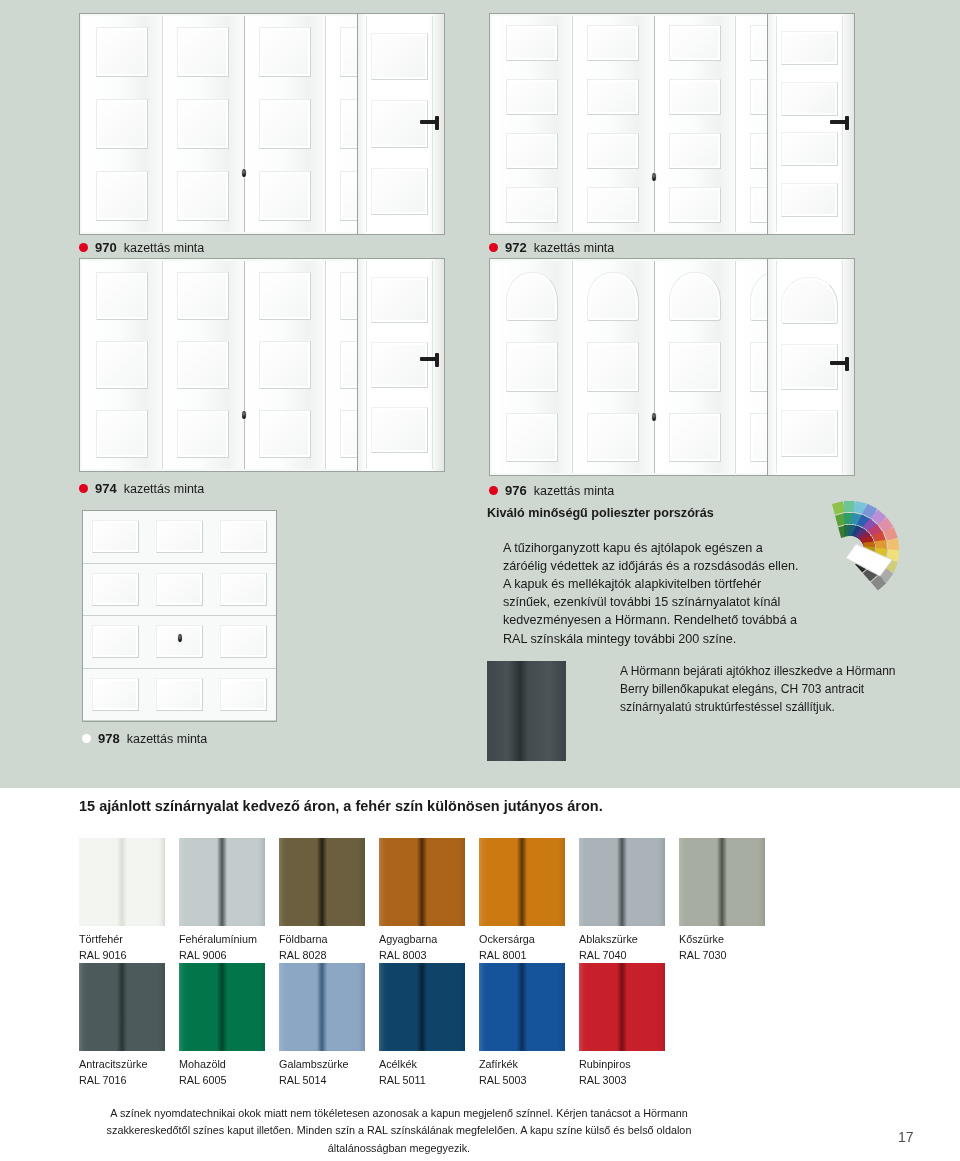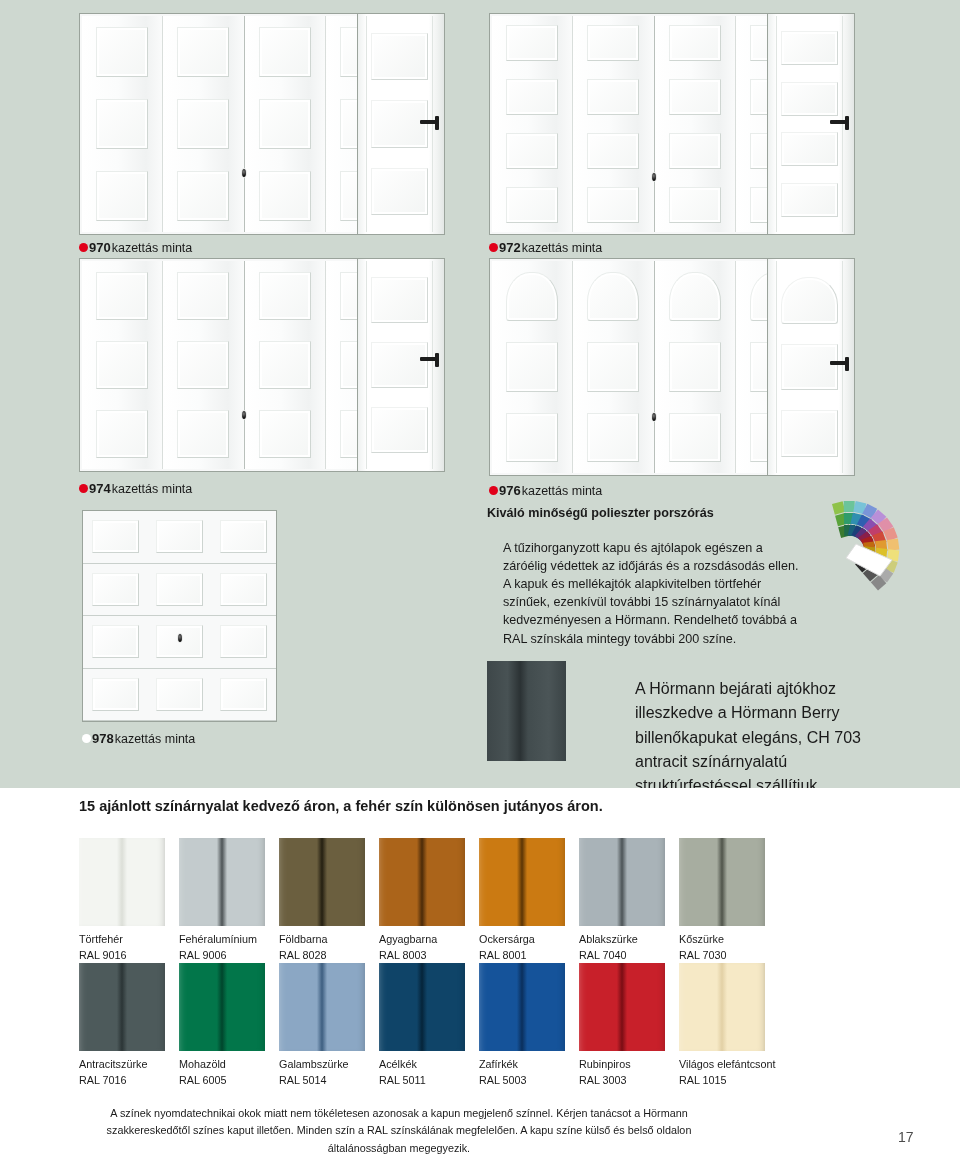--- a/index.html
+++ b/index.html
@@ -90,37 +90,37 @@
   .hrow:last-child { border-bottom:none; }
   .hcell { flex:1 1 0; position:relative; margin:3px 3px; }
   .hcell::before {
     content:""; position:absolute; inset:14% 10%;
     border:1px solid #cdd4d0; border-top-color:#eef1ef; border-left-color:#eef1ef;
     background:linear-gradient(135deg,#ffffff,#f4f6f5);
     box-shadow:inset 0 0 0 2px #ffffff;
   }
 
   
-  .caption { position:absolute; display:flex; align-items:center; gap:1px;
+  .caption { position:absolute; display:flex; align-items:center; gap:7px;
              font-size:12.5px; white-space:nowrap; }
   .dot { width:9px; height:9px; border-radius:50%; display:inline-block; flex:0 0 auto; }
   .dot.red { background:#e1001a; }
   .dot.white { background:#ffffff; }
   .cap-num { font-weight:bold; font-size:13px; }
   .cap-txt { font-weight:normal; }
 
   
   .polyblock { position:absolute; left:487px; top:505px; width:330px; }
   .poly-h { font-size:12.6px; font-weight:bold; margin:0 0 2px 0; line-height:1.42; }
   .poly-p { font-size:12.6px; line-height:1.44; margin:16px; }
 
   .fan { position:absolute; left:795px; top:492px; width:110px; height:110px; }
 
   .antraciteblock { position:absolute; left:620px; top:662px; width:300px; }
-  .antracite-p { font-size:16px; line-height:1.52; margin:15px; }
+  .antracite-p { font-size:12px; line-height:1.52; margin:0; }
 
   .antracite-door {
     position:absolute; left:487px; top:661px; width:79px; height:100px;
     background:linear-gradient(90deg,#3e4749 0%,#485254 26%,#2b3234 42%,#424c4e 52%,#4b5557 78%,#3a4345 100%);
   }
 
   
   .bottom { position:absolute; left:0; top:788px; width:960px; height:373px; background:#ffffff; }
   .headline { position:absolute; left:79px; top:10px; font-size:14.5px; font-weight:bold; }
 
@@ -457,20 +457,16 @@
       <div class="swatch-label"><span>Acélkék</span><span class="ral">RAL 5011</span></div>
     </div>
     <div class="swatch-cell">
       <div class="swatch" style="background: linear-gradient(90deg, rgb(21, 83, 154) 0%, rgb(21, 83, 154) 44%, rgb(10, 47, 92) 50%, rgb(21, 83, 154) 56%, rgb(21, 83, 154) 100%); box-shadow: rgba(0, 0, 0, 0.35) -6px 0px 10px -8px inset, rgba(255, 255, 255, 0.5) 6px 0px 10px -8px inset;"></div>
       <div class="swatch-label"><span>Zafírkék</span><span class="ral">RAL 5003</span></div>
     </div>
     <div class="swatch-cell">
       <div class="swatch" style="background: linear-gradient(90deg, rgb(200, 32, 42) 0%, rgb(200, 32, 42) 44%, rgb(122, 13, 20) 50%, rgb(200, 32, 42) 56%, rgb(200, 32, 42) 100%); box-shadow: rgba(0, 0, 0, 0.35) -6px 0px 10px -8px inset, rgba(255, 255, 255, 0.5) 6px 0px 10px -8px inset;"></div>
       <div class="swatch-label"><span>Rubinpiros</span><span class="ral">RAL 3003</span></div>
     </div>
-    <div class="swatch-cell">
-      <div class="swatch" style="background: linear-gradient(90deg, rgb(246, 233, 198) 0%, rgb(246, 233, 198) 44%, rgb(226, 208, 165) 50%, rgb(246, 233, 198) 56%, rgb(246, 233, 198) 100%); box-shadow: rgba(0, 0, 0, 0.35) -6px 0px 10px -8px inset, rgba(255, 255, 255, 0.5) 6px 0px 10px -8px inset;"></div>
-      <div class="swatch-label"><span>Világos elefántcsont</span><span class="ral">RAL 1015</span></div>
-    </div>
   </div>
 
 <div class="footnote">A színek nyomdatechnikai okok miatt nem tökéletesen azonosak a kapun megjelenő színnel. Kérjen tanácsot a Hörmann szakkereskedőtől színes kaput illetően. Minden szín a RAL színskálának megfelelően. A kapu színe külső és belső oldalon általánosságban megegyezik.</div>
 <div class="pagenum">17</div>
 
 </body></html>

